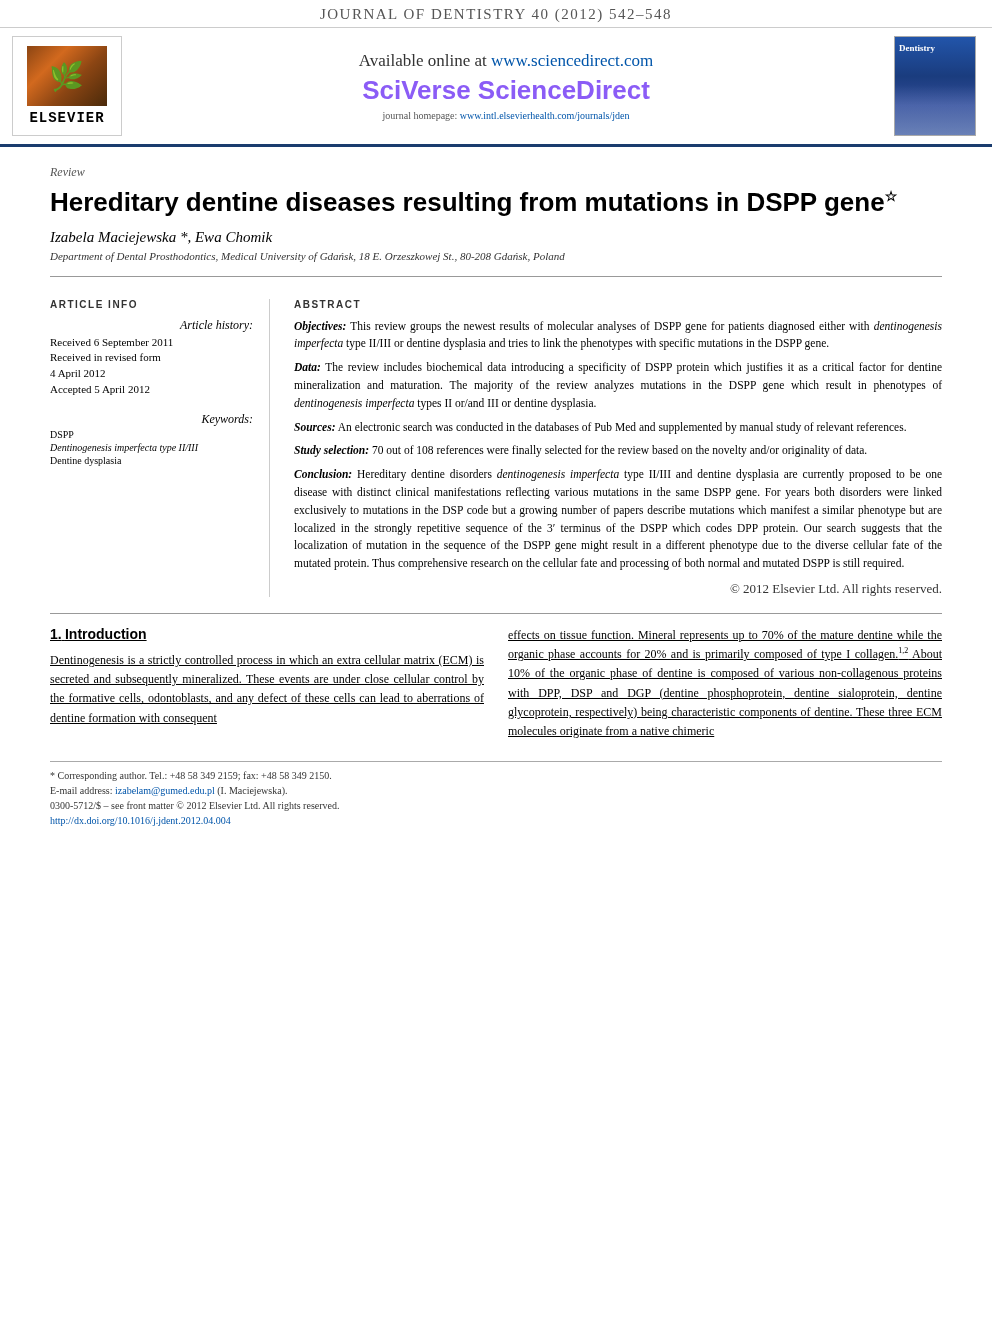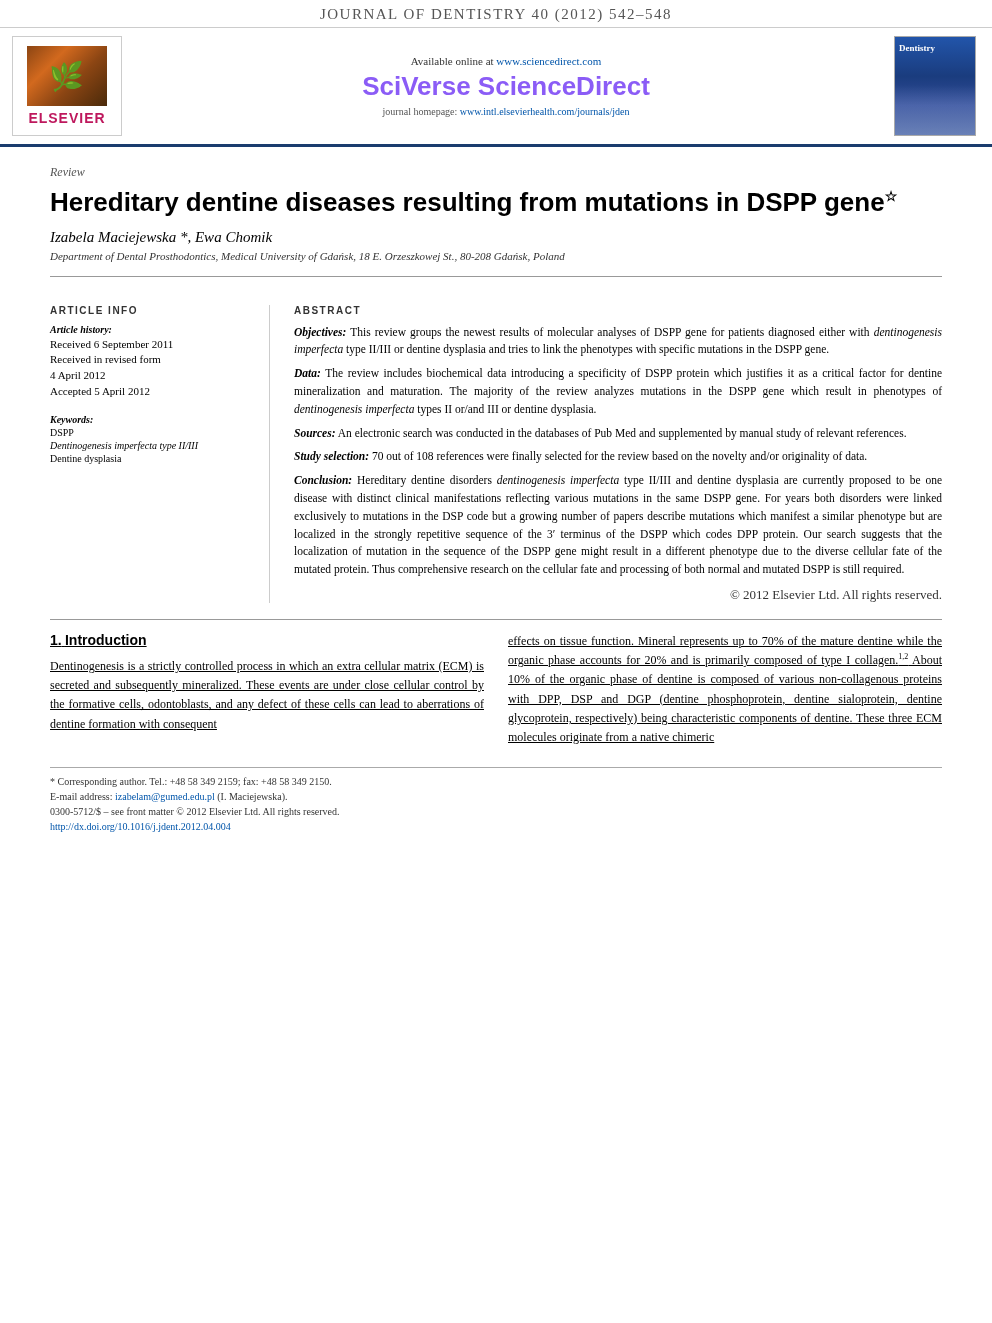--- a/index.html
+++ b/index.html
@@ -48,35 +48,35 @@
       content: '🌿';
       position: absolute;
       top: 50%;
       left: 50%;
       transform: translate(-50%, -50%);
       font-size: 28px;
     }
     .elsevier-text {
       font-size: 14px;
       font-weight: bold;
-      color: #be185d;
+      color: #000000;
       letter-spacing: 1px;
       margin-top: 4px;
-      font-family: Liberation Sans, sans-serif;
+      font-family: Liberation Mono, monospace;
     }
     .banner-center {
       flex: 1;
       display: flex;
       flex-direction: column;
       align-items: center;
       justify-content: center;
       gap: 4px;
     }
     .available-online {
-      font-size: 11px;
+      font-size: 17px;
       color: #333;
     }
     .available-online a {
       color: #0055aa;
       text-decoration: none;
     }
     .sciverse-title {
       font-size: 26px;
       color: #0077cc;
       font-family: Arial, sans-serif;
@@ -155,46 +155,47 @@
       margin-bottom: 14px;
     }
     .divider {
       border: none;
       border-top: 1px solid #999;
       margin: 8px 0;
     }
     .two-col {
       display: flex;
       gap: 24px;
-      margin-top: 28px;
+      margin-top: 22px;
     }
     .article-info {
       width: 220px;
       flex-shrink: 0;
       border-right: 1px solid #ccc;
       padding-right: 16px;
     }
     .abstract-col {
       flex: 1;
     }
     .col-header {
       font-size: 10px;
       font-weight: bold;
       letter-spacing: 1.5px;
       text-transform: uppercase;
       color: #333;
       margin-bottom: 8px;
       font-family: Arial, sans-serif;
     }
     .info-label {
-      font-size: 10px;
-      font-weight: bold;
+      font-size: 12px;
+      font-weight: normal;
       font-style: italic;
       margin-top: 6px;
       margin-bottom: 2px;
+      text-align: right;
     }
     .info-text {
       font-size: 11px;
       line-height: 1.45;
     }
     .keywords-section { margin-top: 14px; }
     .keyword-item {
       font-size: 10px;
       margin-bottom: 2px;
     }

